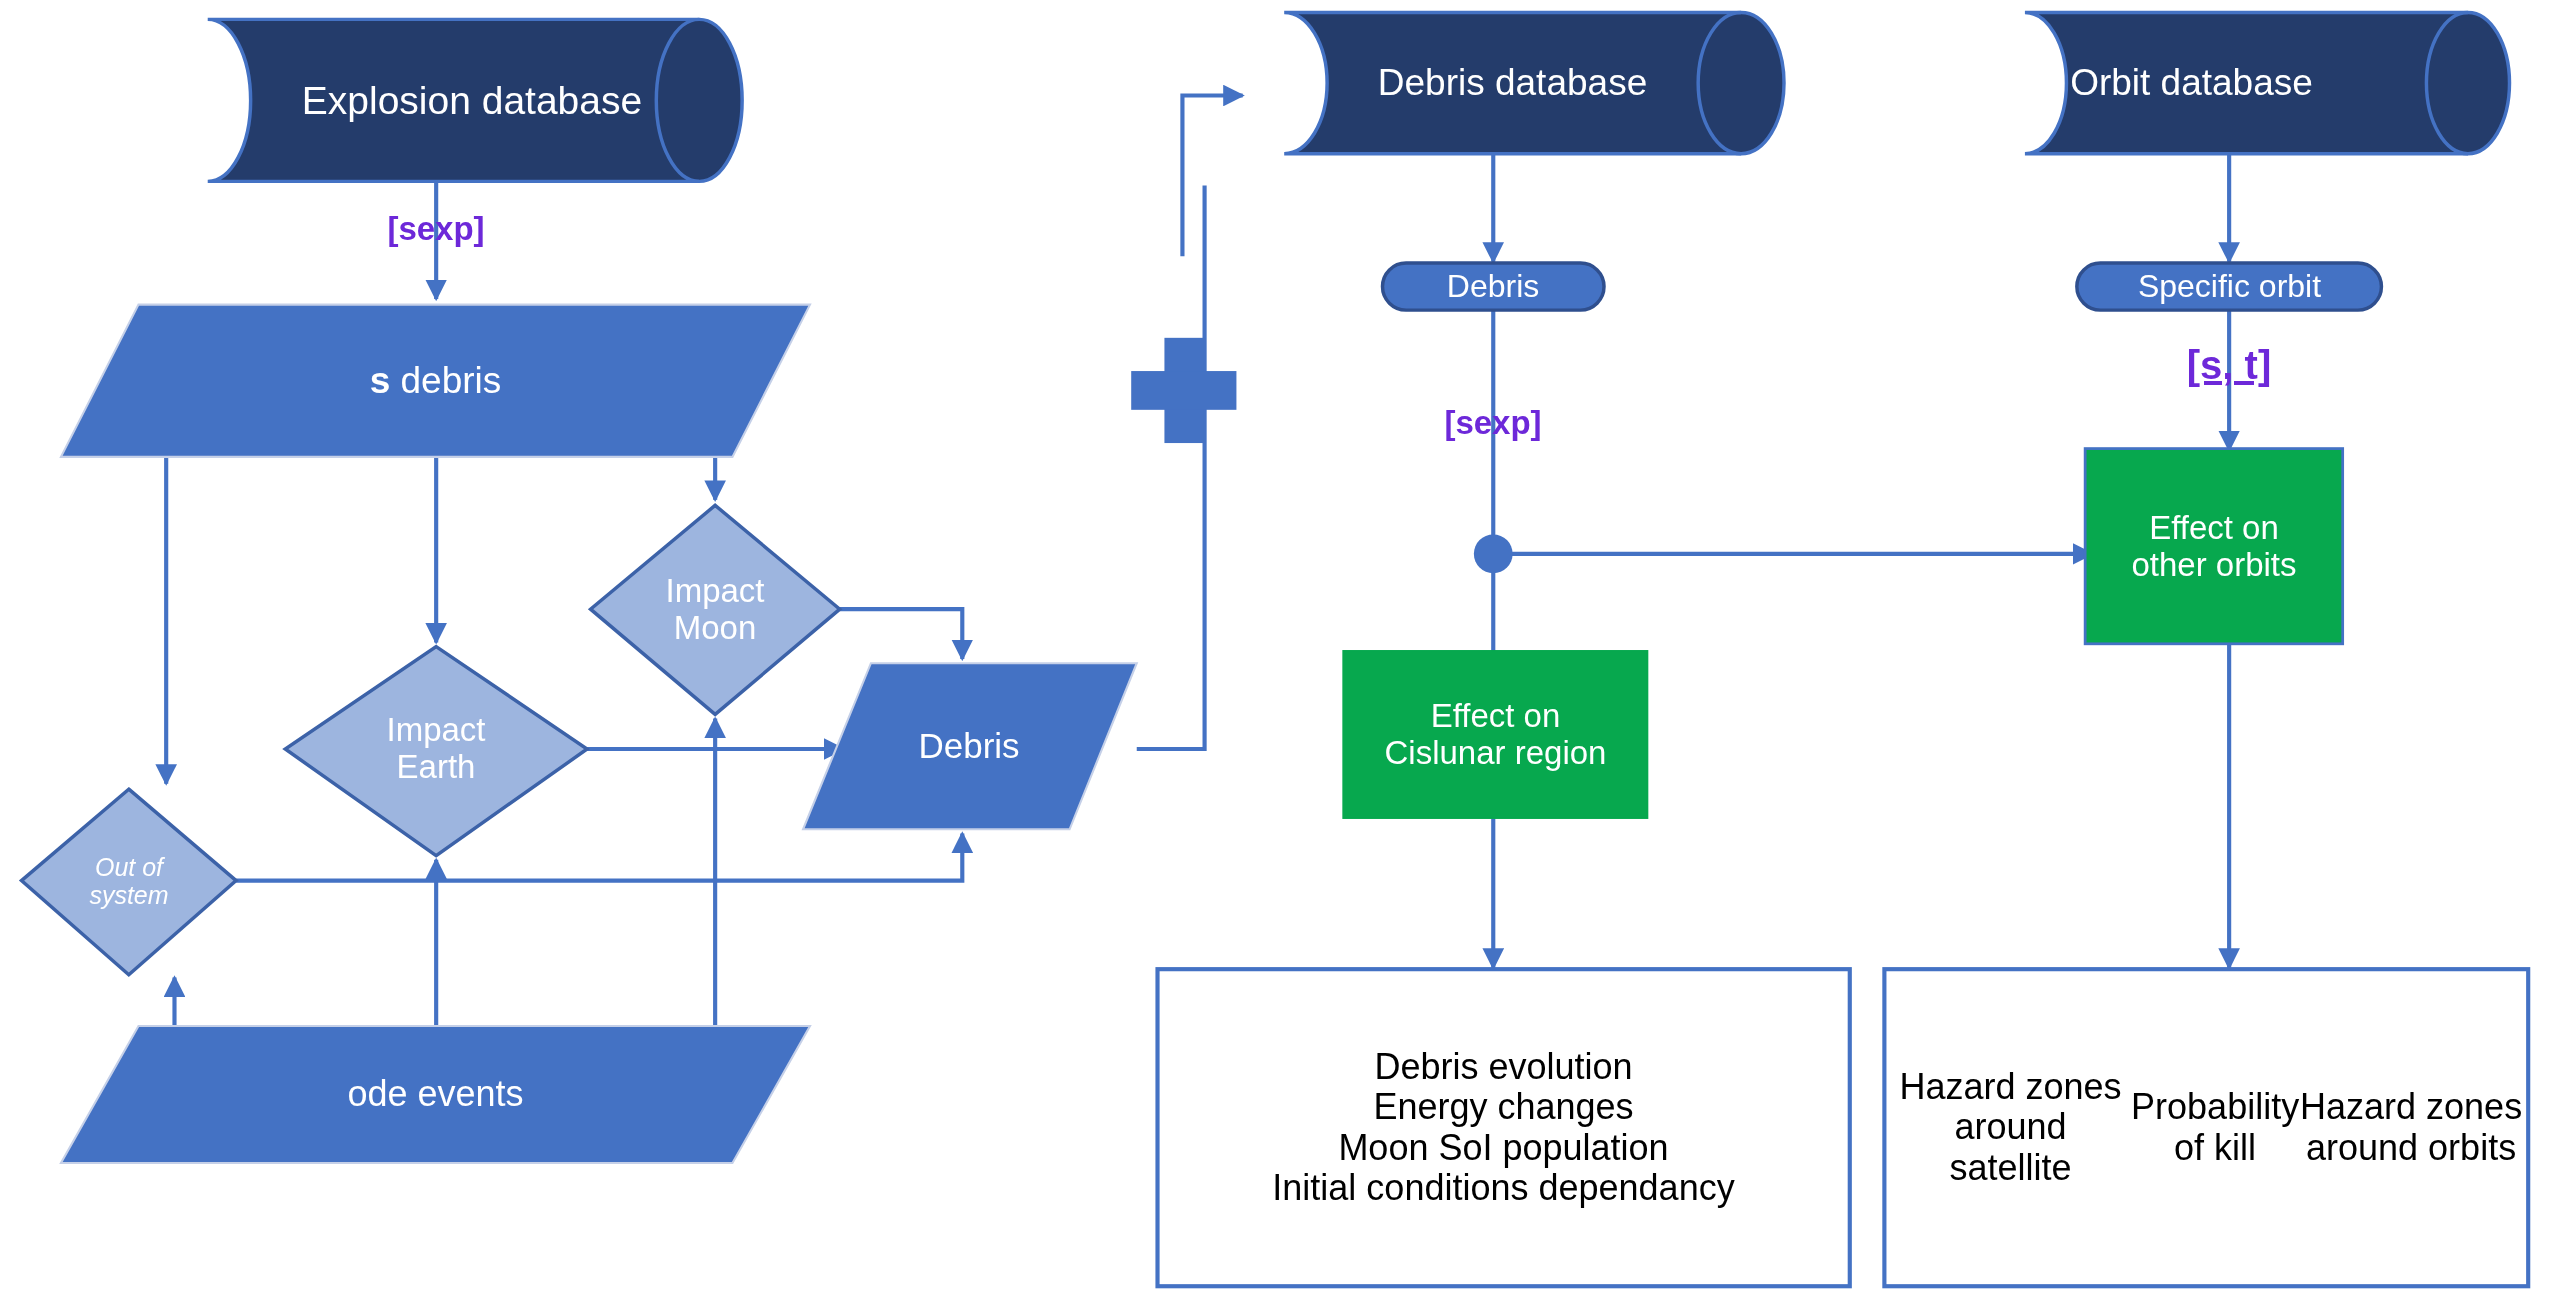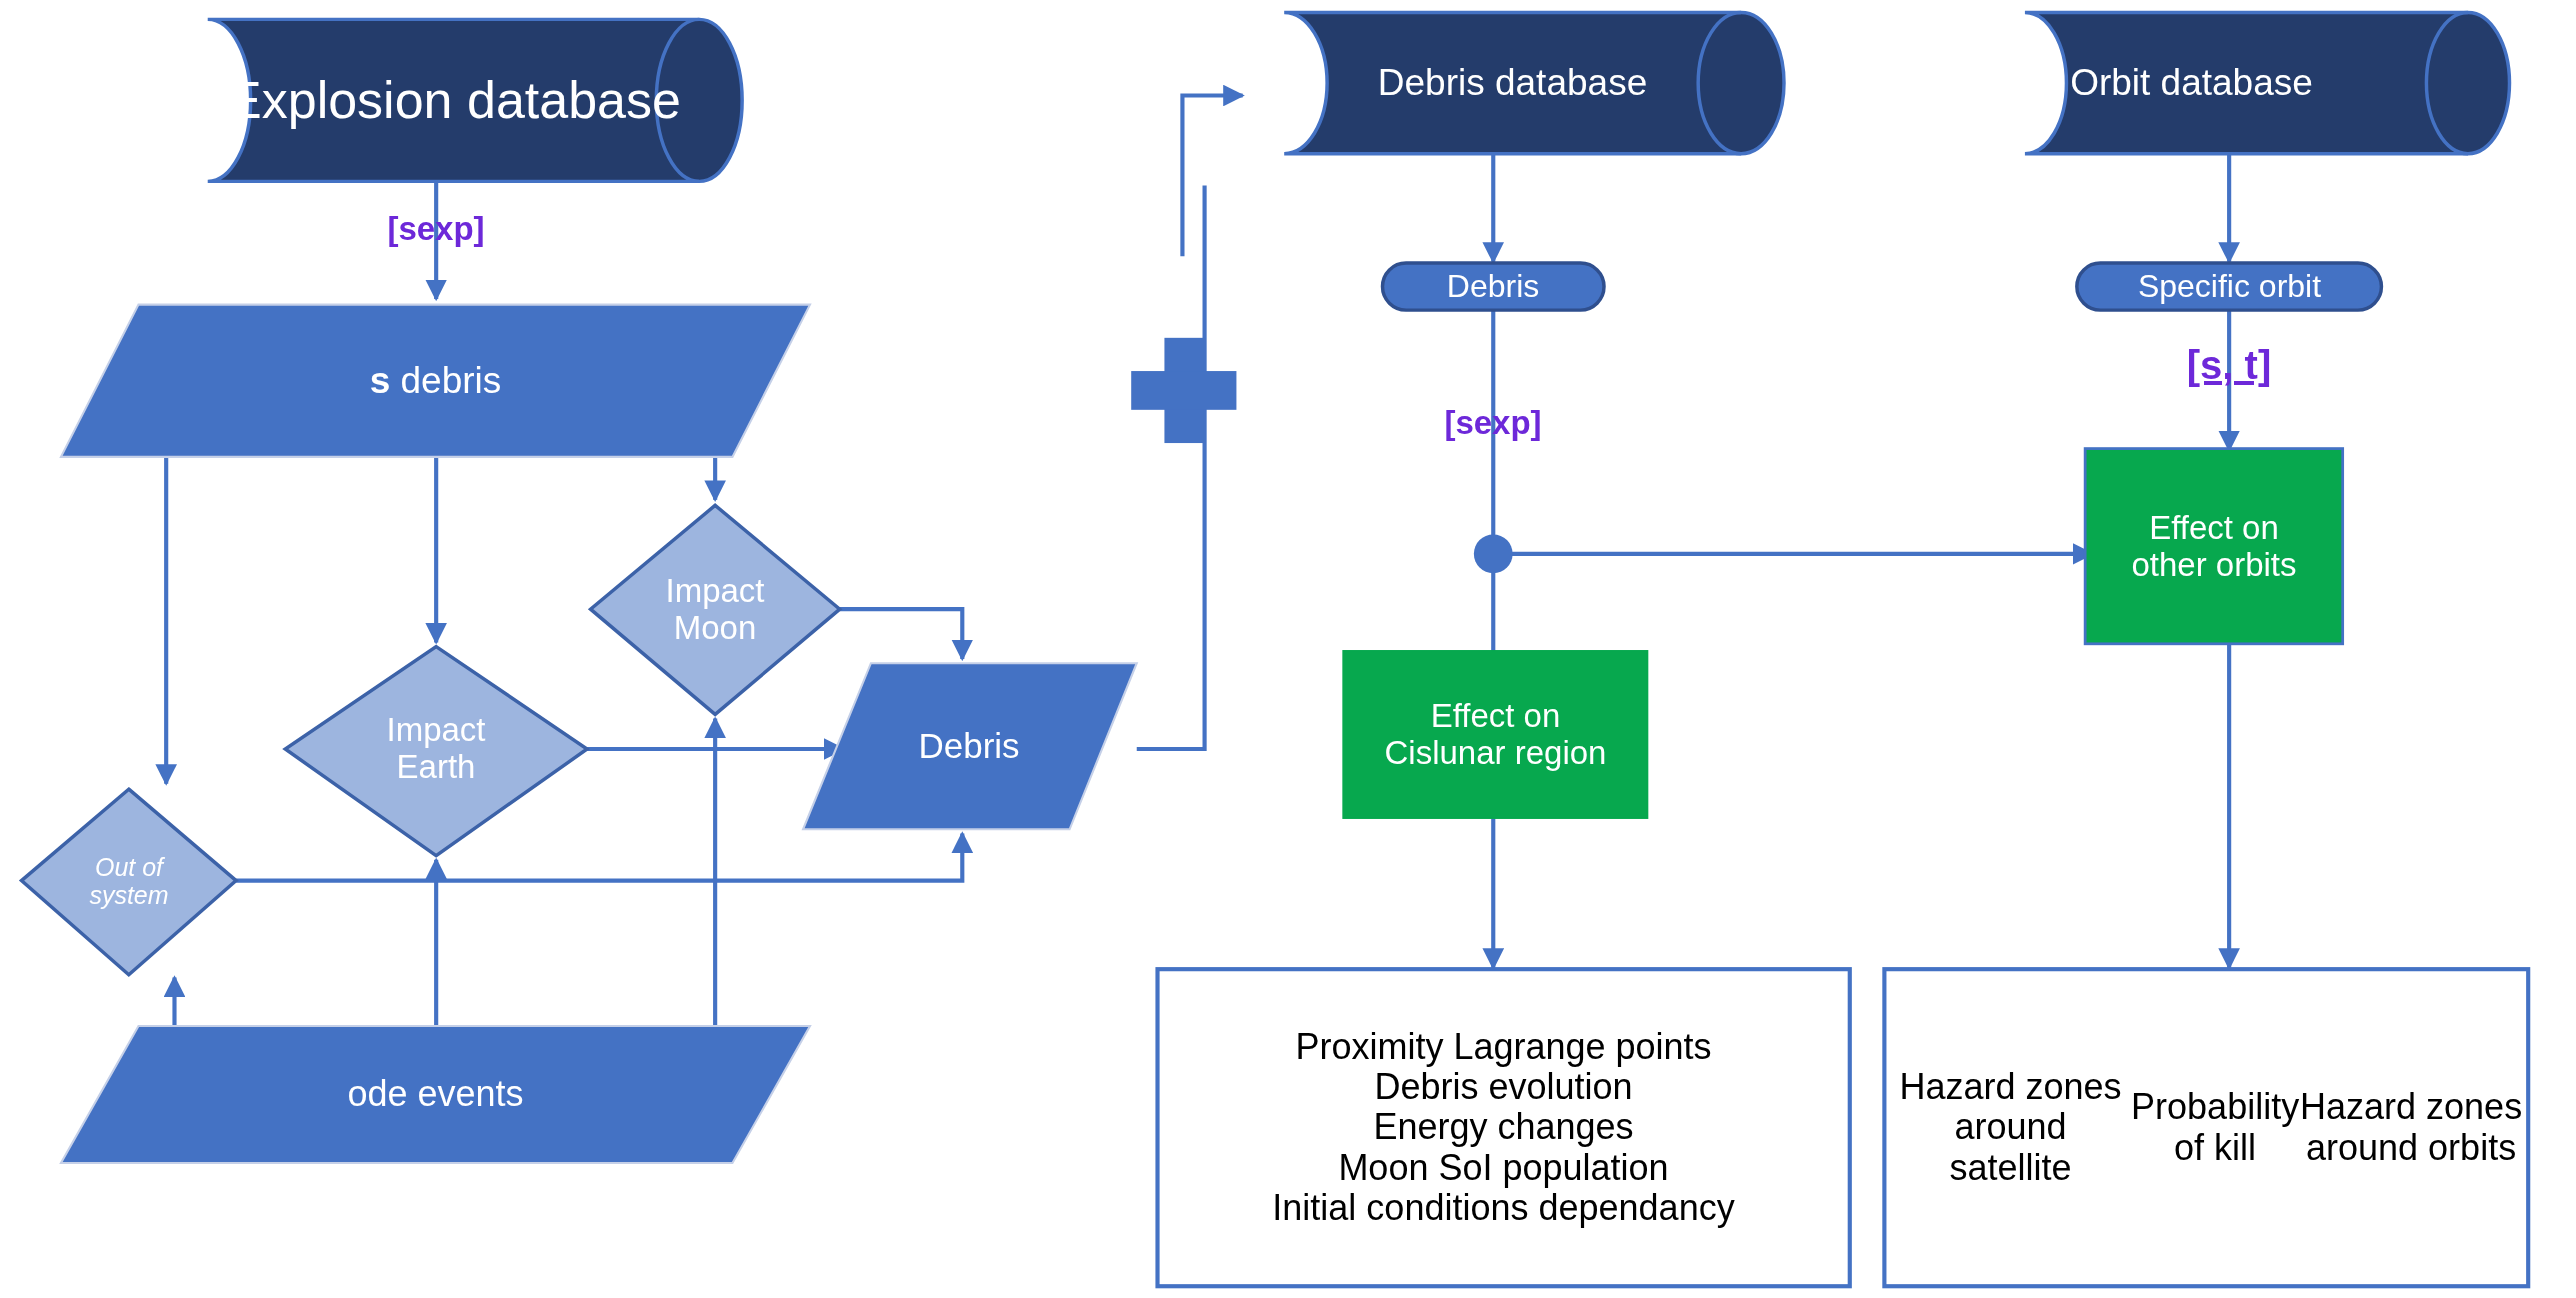--- a/index.html
+++ b/index.html
@@ -116,21 +116,21 @@
       <rect x="1682" y="488" width="56" height="152" fill="#4472C4"></rect>
       <rect x="1634" y="536" width="152" height="56" fill="#4472C4"></rect>
     </g>
 
     <circle cx="2157" cy="800" r="28" fill="#4472C4"></circle>
 
     <rect x="1672" y="1400" width="1000" height="458" fill="#FFFFFF" stroke="#4472C4" stroke-width="6"></rect>
     <rect x="2722" y="1400" width="930" height="458" fill="#FFFFFF" stroke="#4472C4" stroke-width="6"></rect>
   </svg>
 
-  <div class="lbl lbl-white" style="left:208px;top:19.4px;width:492px;height:162px;font-size:52px;">Explosion database</div>
+  <div class="lbl lbl-white" style="left:226px;top:19.4px;width:492px;height:162px;font-size:39px;">Explosion database</div>
 
   <div class="lbl lbl-blue" style="left:325px;top:208px;width:222px;height:42px;font-size:33px;">[sexp]</div>
 
   <div class="lbl lbl-white" style="left:228px;top:305px;width:415px;height:152px;font-size:37px;">
     <span><b>s</b><span> debris</span></span>
   </div>
 
   <div class="lbl lbl-white" style="left:618px;top:554px;width:194px;height:111px;font-size:33px;">Impact
 Moon</div>
 
@@ -156,21 +156,20 @@
 
   <div class="lbl lbl-blue" style="left:2118px;top:345px;width:222px;height:40px;font-size:40px;text-decoration:underline;">[s, t]</div>
 
   <div class="lbl lbl-white" style="left:1343px;top:651px;width:305px;height:168px;font-size:33px;">Effect on
 Cislunar region</div>
 
   <div class="lbl lbl-white" style="left:2085px;top:449px;width:258px;height:195px;font-size:33px;">Effect on
 other orbits</div>
 
   <div class="lbl lbl-black" style="left:1163px;top:969px;width:681px;height:317px;font-size:36px;flex-direction:column;">
-    <div>Proximity Lagrange points</div>
     <div>Debris evolution</div>
     <div>Energy changes</div>
     <div>Moon SoI population</div>
     <div>Initial conditions dependancy</div>
   </div>
 
   <div class="lbl lbl-black" style="left:1890px;top:969px;width:633px;height:317px;font-size:36px;flex-direction:row;">
     <div>Hazard zones around satellite</div>
     <div>Probability of kill</div>
     <div>Hazard zones around orbits</div>

